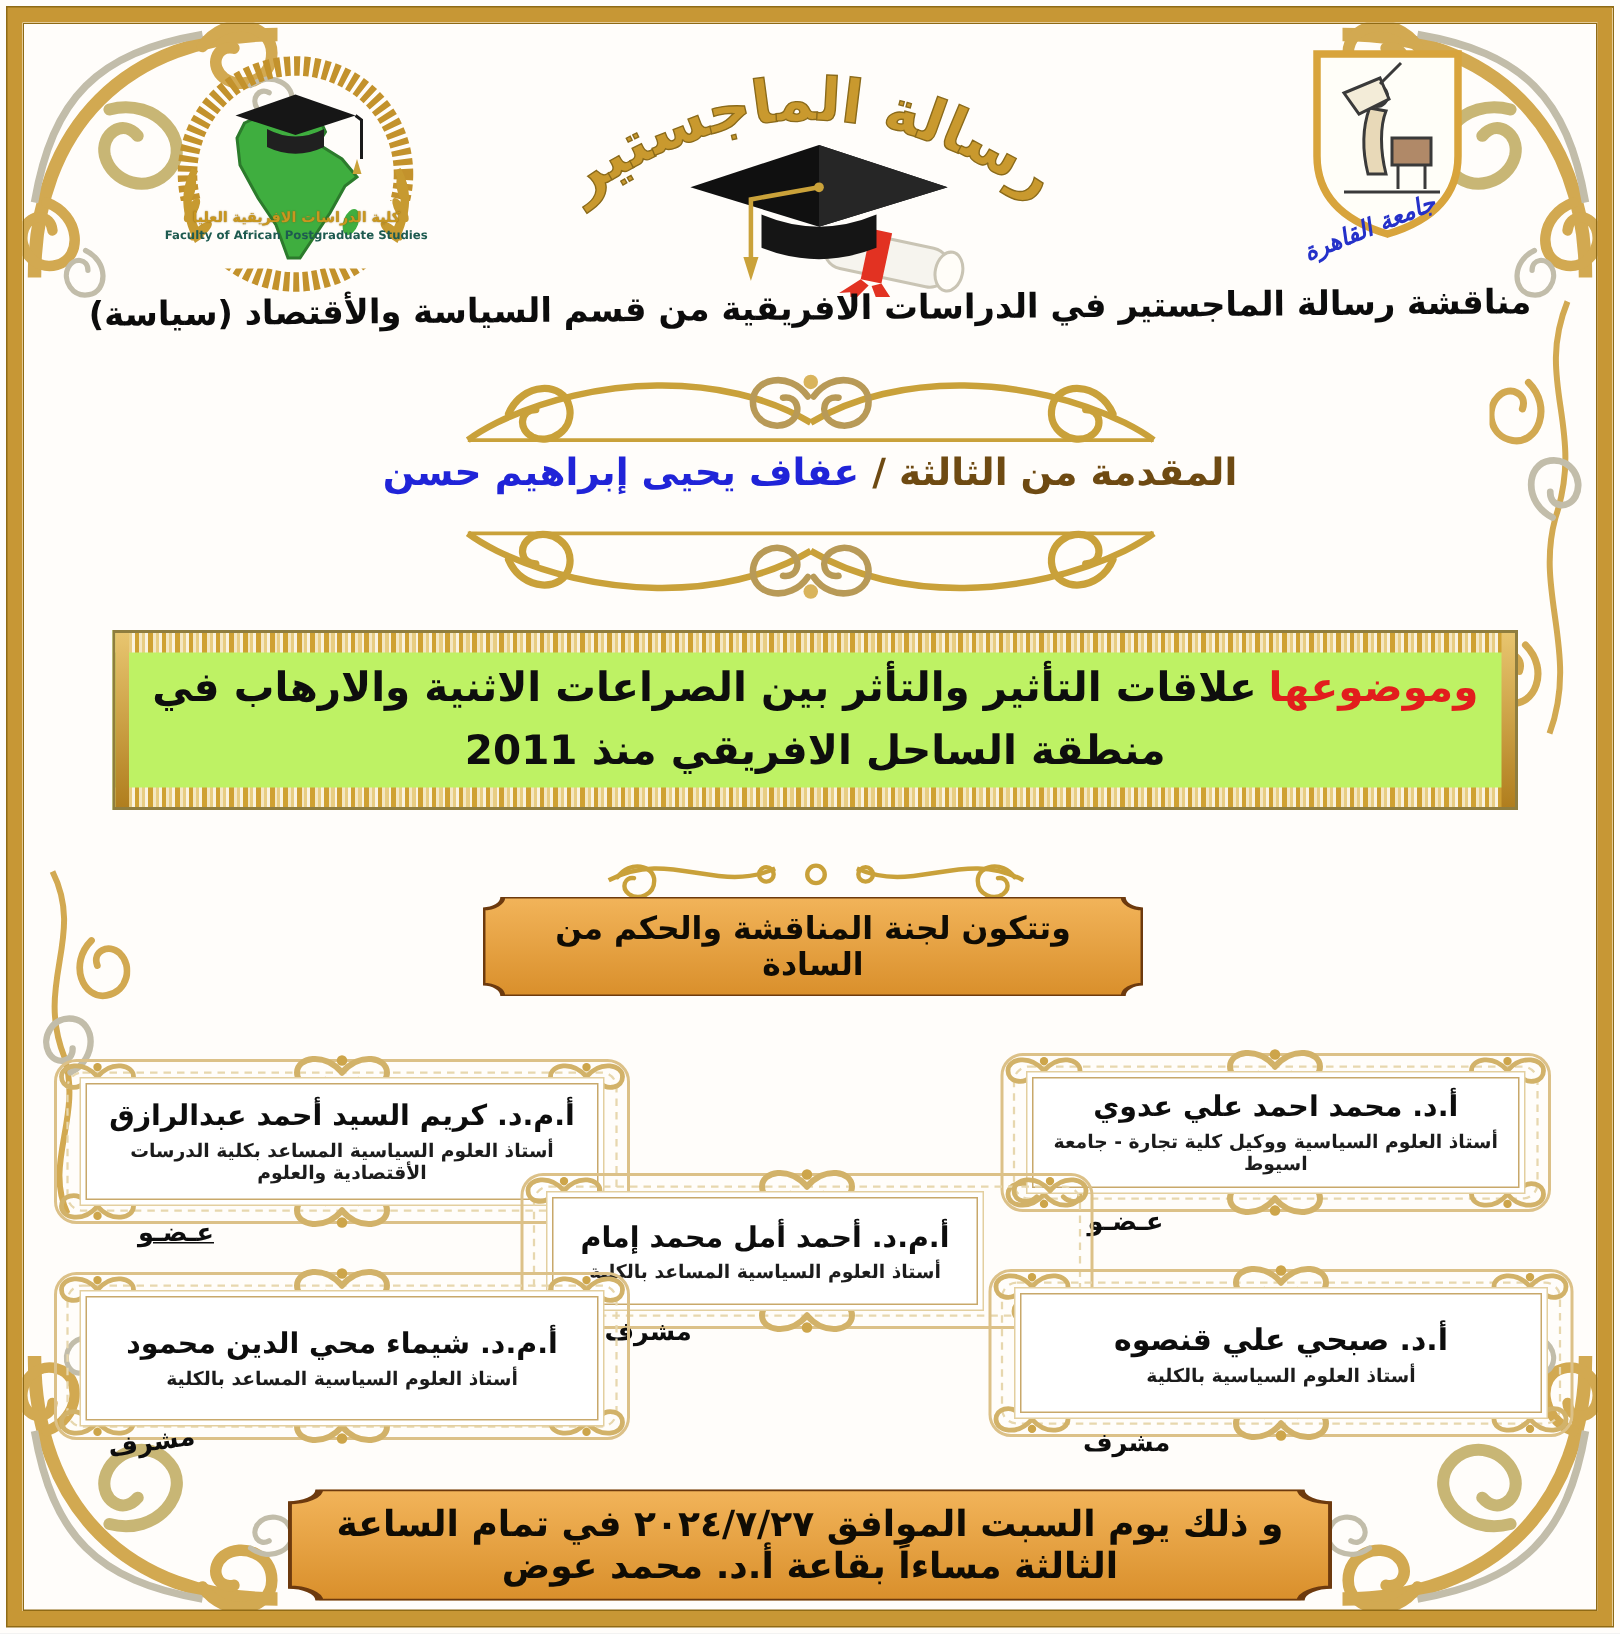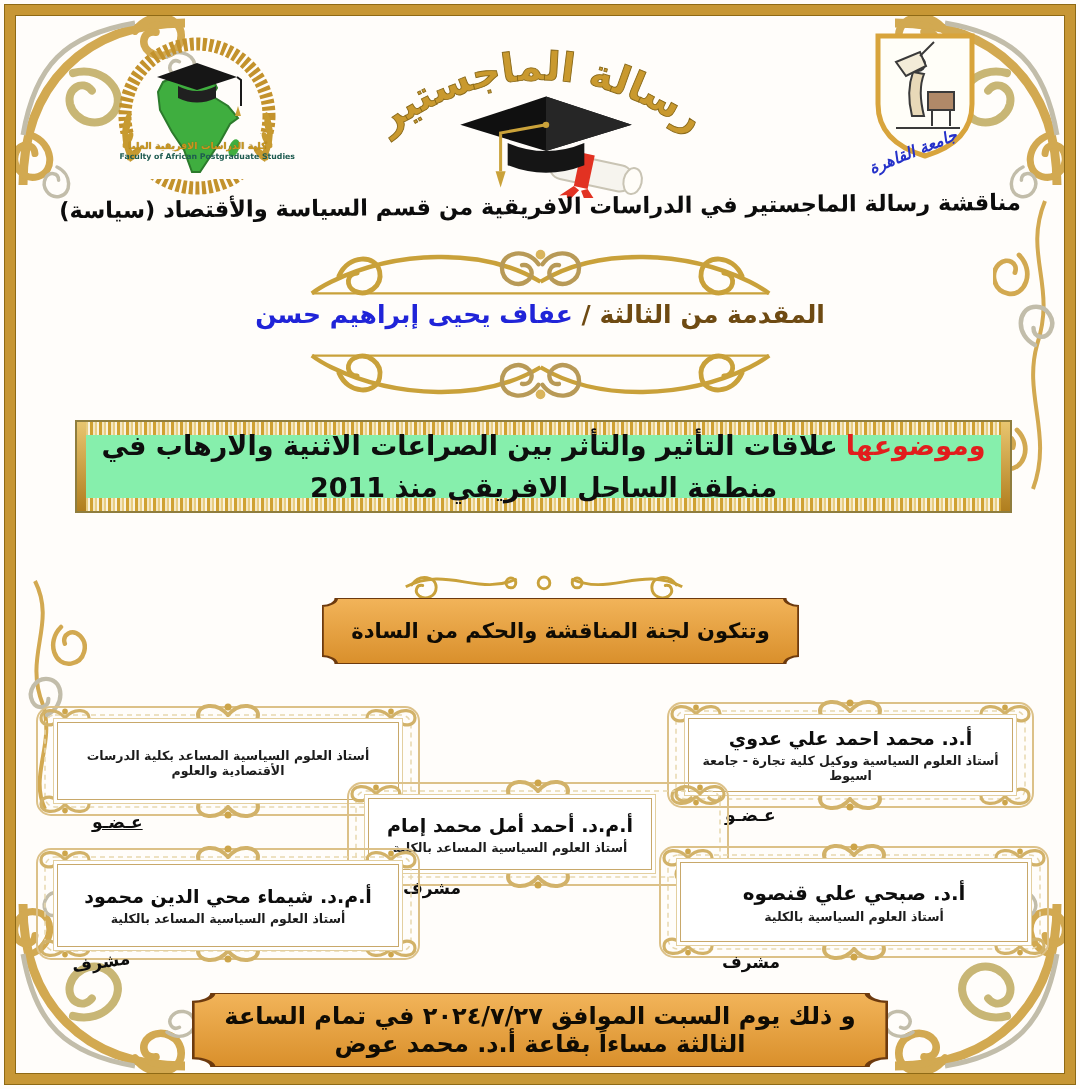--- a/index.html
+++ b/index.html
@@ -18,21 +18,21 @@
   .orn.tl{left:15px;top:15px;}
   .orn.tr{right:15px;top:15px;transform:scaleX(-1);}
   .orn.bl{left:15px;bottom:15px;transform:scaleY(-1);}
   .orn.br{right:15px;bottom:15px;transform:scale(-1,-1);}
   .orn.edge-right{right:17px;top:195px;}
   .orn.edge-left{left:17px;top:575px;transform:scaleX(-1);}
   
   .logo-left{position:absolute;left:100px;top:30px;width:195px;height:165px;z-index:10;}
   .logo-caption{position:absolute;z-index:11;left:100px;width:195px;text-align:center;font-weight:bold;line-height:1.25;}
   .logo-caption .ar{color:#c9971f;font-size:9.5px;text-shadow:0 0 1px #7c5a10;}
-  .logo-caption .en{color:#1e5b50;font-size:7.8px;text-align:right;}
+  .logo-caption .en{color:#1e5b50;font-size:7.8px;}
   .arch{position:absolute;left:318px;top:26px;width:444px;height:158px;z-index:9;}
   .cap{position:absolute;left:430px;top:84px;width:232px;height:114px;z-index:10;}
   .logo-right{position:absolute;left:845px;top:28px;width:160px;height:145px;z-index:10;}
   .cairo-label{
     position:absolute;left:838px;top:142px;width:150px;z-index:11;
     color:#2531c9;font-weight:bold;font-size:16px;text-align:center;
     transform:rotate(-22deg);font-style:italic;
   }
   .intro{
     position:absolute;left:40px;right:40px;top:193px;z-index:10;
@@ -44,43 +44,43 @@
   .div1{top:243px;}
   .div2{top:344px;transform:scaleY(-1);}
   .researcher{
     position:absolute;left:0;right:0;top:300px;z-index:10;
     text-align:center;font-size:25px;font-weight:bold;letter-spacing:.5px;
   }
   .r-prefix{color:#6e4a12;}
   .r-name{color:#2024d8;}
   
   .subject-box{
-    position:absolute;left:75px;top:420px;width:937px;height:93px;z-index:10;
-    background:#86efac;border:2px solid #8f7d3e;box-shadow:0 0 0 1px #c9b06a inset;
+    position:absolute;left:75px;top:420px;width:937px;height:120px;z-index:10;
+    background:#bef264;border:2px solid #8f7d3e;box-shadow:0 0 0 1px #c9b06a inset;
     box-sizing:border-box;
   }
   .tex{position:absolute;left:0;right:0;height:13px;
     background:repeating-linear-gradient(90deg,#e8cd82 0 2px,#faf3df 2px 4px,#cfa132 4px 7px,#f4e7c2 7px 9px);}
   .tex.top{top:0}.tex.bot{bottom:0}
   .side{position:absolute;top:0;bottom:0;width:9px;background:linear-gradient(180deg,#e8c56f,#b07e1e);}
   .side.l{left:0}.side.r{right:0}
   .subject-text{
     position:absolute;inset:15px 24px;display:flex;align-items:center;justify-content:center;
     text-align:center;font-size:27px;font-weight:bold;color:#0e0e0e;line-height:1.55;
   }
   .red{color:#e21d1d;padding-inline-end:8px;}
   .small-divider{position:absolute;left:398px;top:557px;width:292px;height:46px;z-index:9;}
   
   .plaque{position:absolute;z-index:10;}
   .plaque svg{position:absolute;inset:0;width:100%;height:100%;}
   .plaque .ptext{
     position:absolute;inset:6px 18px;display:flex;align-items:center;justify-content:center;
     text-align:center;font-weight:bold;color:#100c04;
   }
-  .plaque.heading{left:322px;top:598px;width:477px;height:66px;}
+  .plaque.heading{left:322px;top:598px;width:440px;height:66px;}
   .plaque.heading .ptext{font-size:21px;}
   .plaque.footer{left:192px;top:993px;width:696px;height:74px;}
   .plaque.footer .ptext{font-size:24px;}
   
   .member{position:absolute;z-index:10;}
   .lace{position:absolute;left:-26px;top:-21px;z-index:0;}
   .mbox{
     position:absolute;inset:0;background:#fff;border:1.5px solid #c8a86a;
     box-shadow:0 0 0 3px #fff,0 0 0 4px #e3cf9f;
     display:flex;flex-direction:column;align-items:center;justify-content:center;
@@ -299,20 +299,21 @@
       <rect x="6" y="6" width="382" height="108" rx="14" fill="none" stroke="#dcc188" stroke-width="2"></rect>
       <rect x="14" y="14" width="366" height="92" rx="10" fill="none" stroke="#e7d7ae" stroke-width="1.5" stroke-dasharray="5 4"></rect>
       <use href="#fleur" transform="translate(34,12) scale(.8)" stroke="#d2b269" stroke-width="4"></use>
       <use href="#fleur" transform="translate(360,12) scale(.8)" stroke="#d2b269" stroke-width="4"></use>
       <use href="#fleur" transform="translate(34,108) scale(.8,-.8)" stroke="#d2b269" stroke-width="4"></use>
       <use href="#fleur" transform="translate(360,108) scale(.8,-.8)" stroke="#d2b269" stroke-width="4"></use>
       <use href="#fleur" transform="translate(197,8)" stroke="#d2b269" stroke-width="4"></use>
       <use href="#fleur" transform="translate(197,112) scale(1,-1)" stroke="#d2b269" stroke-width="4"></use>
     </svg>
     <div class="mbox" dir="rtl">
+      <div class="mname">أ.م.د. كريم السيد أحمد عبدالرازق</div>
       <div class="msub">أستاذ العلوم السياسية المساعد بكلية الدرسات الأقتصادية والعلوم</div>
     </div>
   </div>
   <div class="role u" style="left:92px;top:812px;">عـضـو</div>
 
   <div class="member" style="left:368px;top:798px;width:284px;height:72px;">
     <svg class="lace" width="392" height="114" viewBox="0 0 392 114" preserveAspectRatio="none">
       <rect x="6" y="6" width="380" height="102" rx="14" fill="none" stroke="#dcc188" stroke-width="2"></rect>
       <rect x="14" y="14" width="364" height="86" rx="10" fill="none" stroke="#e7d7ae" stroke-width="1.5" stroke-dasharray="5 4"></rect>
       <use href="#fleur" transform="translate(34,12) scale(.8)" stroke="#d2b269" stroke-width="4"></use>

